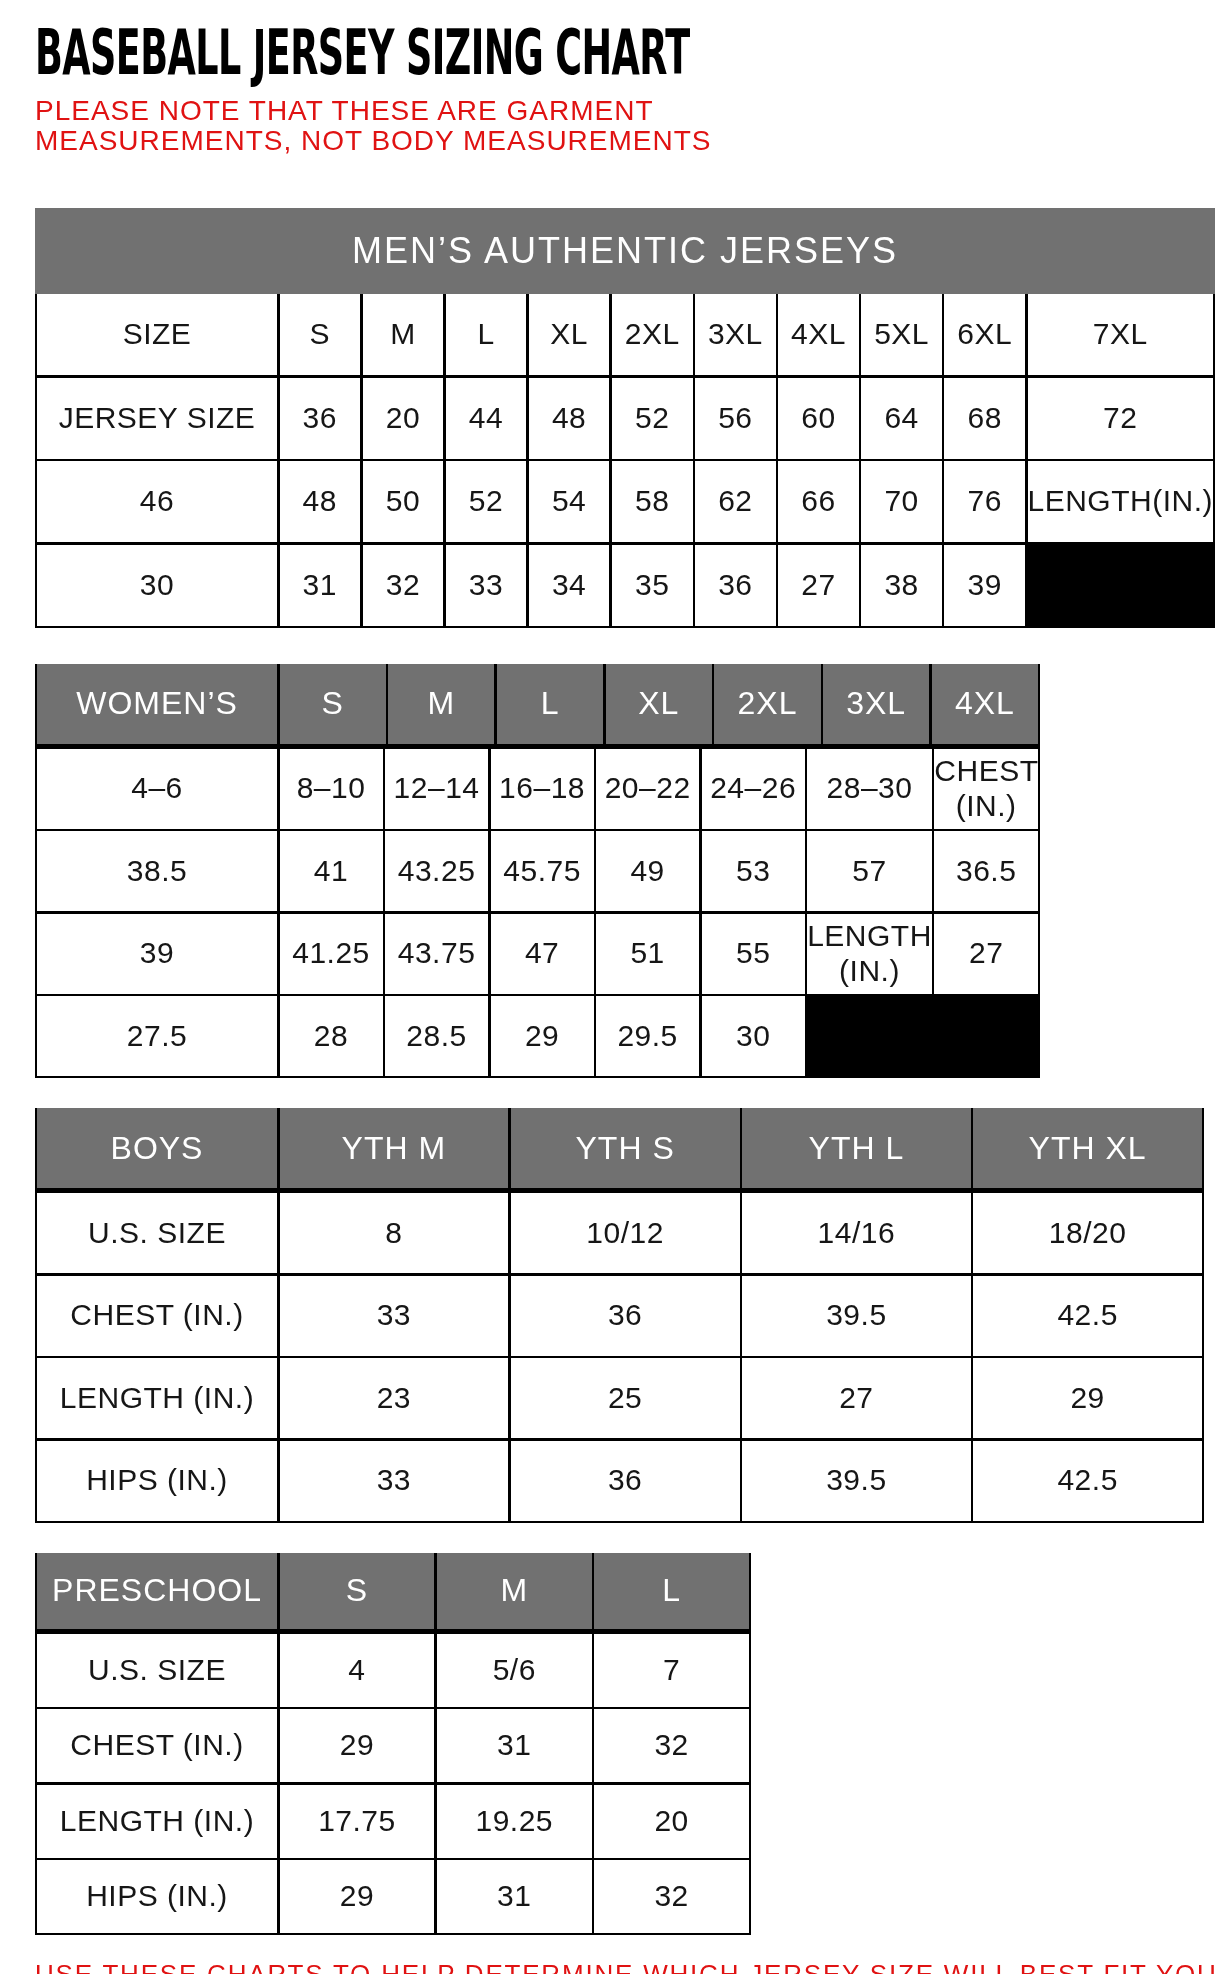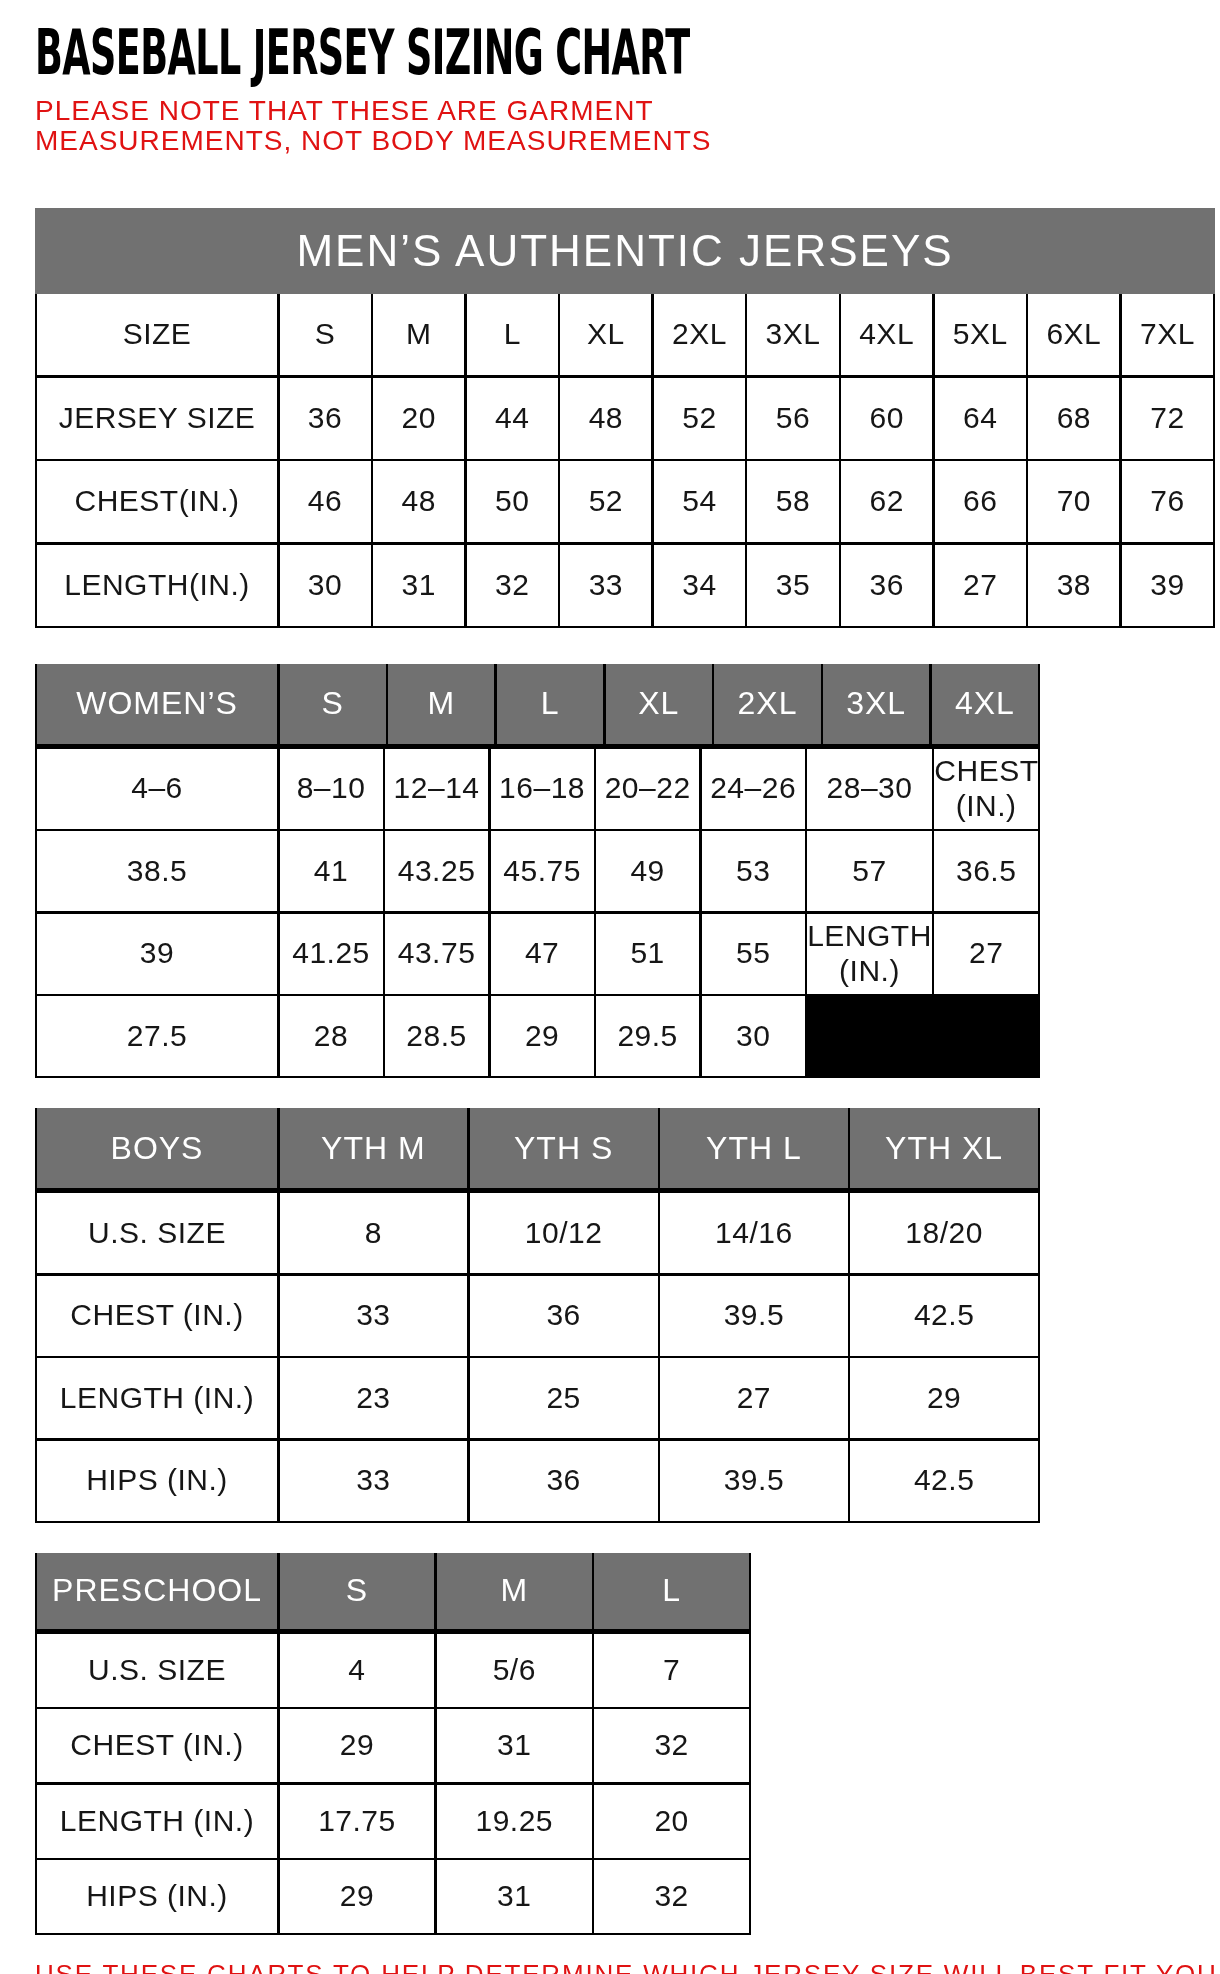--- a/index.html
+++ b/index.html
@@ -92,31 +92,31 @@
     margin-top: 52px;
     --cols: 240px repeat(10, 1fr);
     --hh: 86px;
     --rh: 81px;
   }
   [data-name="mens-table"] .thead {
     grid-template-columns: 1fr;
     border: none;
     background: none;
   }
-  [data-name="mens-table"] .hcell { font-size: 44px; letter-spacing: 2px; }
+  [data-name="mens-table"] .hcell { font-size: 36px; letter-spacing: 2px; }
 
   [data-name="womens-table"] {
     width: 1005px;
     margin-top: 36px;
     --cols: 240px repeat(7, 1fr);
     --hh: 80px;
     --rh: 80px;
   }
   [data-name="boys-table"] {
-    width: 1005px;
+    width: 1169px;
     margin-top: 30px;
     --cols: 240px repeat(4, 1fr);
     --hh: 80px;
     --rh: 80px;
   }
   [data-name="preschool-table"] {
     width: 716px;
     margin-top: 30px;
     --cols: 240px repeat(3, 1fr);
     --hh: 76px;
@@ -158,21 +158,20 @@
           <div class="cell val" data-name="value-cell">36</div>
           <div class="cell val" data-name="value-cell">20</div>
           <div class="cell val" data-name="value-cell">44</div>
           <div class="cell val" data-name="value-cell">48</div>
           <div class="cell val" data-name="value-cell">52</div>
           <div class="cell val" data-name="value-cell">56</div>
           <div class="cell val" data-name="value-cell">60</div>
           <div class="cell val" data-name="value-cell">64</div>
           <div class="cell val" data-name="value-cell">68</div>
           <div class="cell val" data-name="value-cell">72</div>
-          <div class="cell lbl" data-name="row-label-cell">CHEST(IN.)</div>
           <div class="cell val" data-name="value-cell">46</div>
           <div class="cell val" data-name="value-cell">48</div>
           <div class="cell val" data-name="value-cell">50</div>
           <div class="cell val" data-name="value-cell">52</div>
           <div class="cell val" data-name="value-cell">54</div>
           <div class="cell val" data-name="value-cell">58</div>
           <div class="cell val" data-name="value-cell">62</div>
           <div class="cell val" data-name="value-cell">66</div>
           <div class="cell val" data-name="value-cell">70</div>
           <div class="cell val" data-name="value-cell">76</div>

